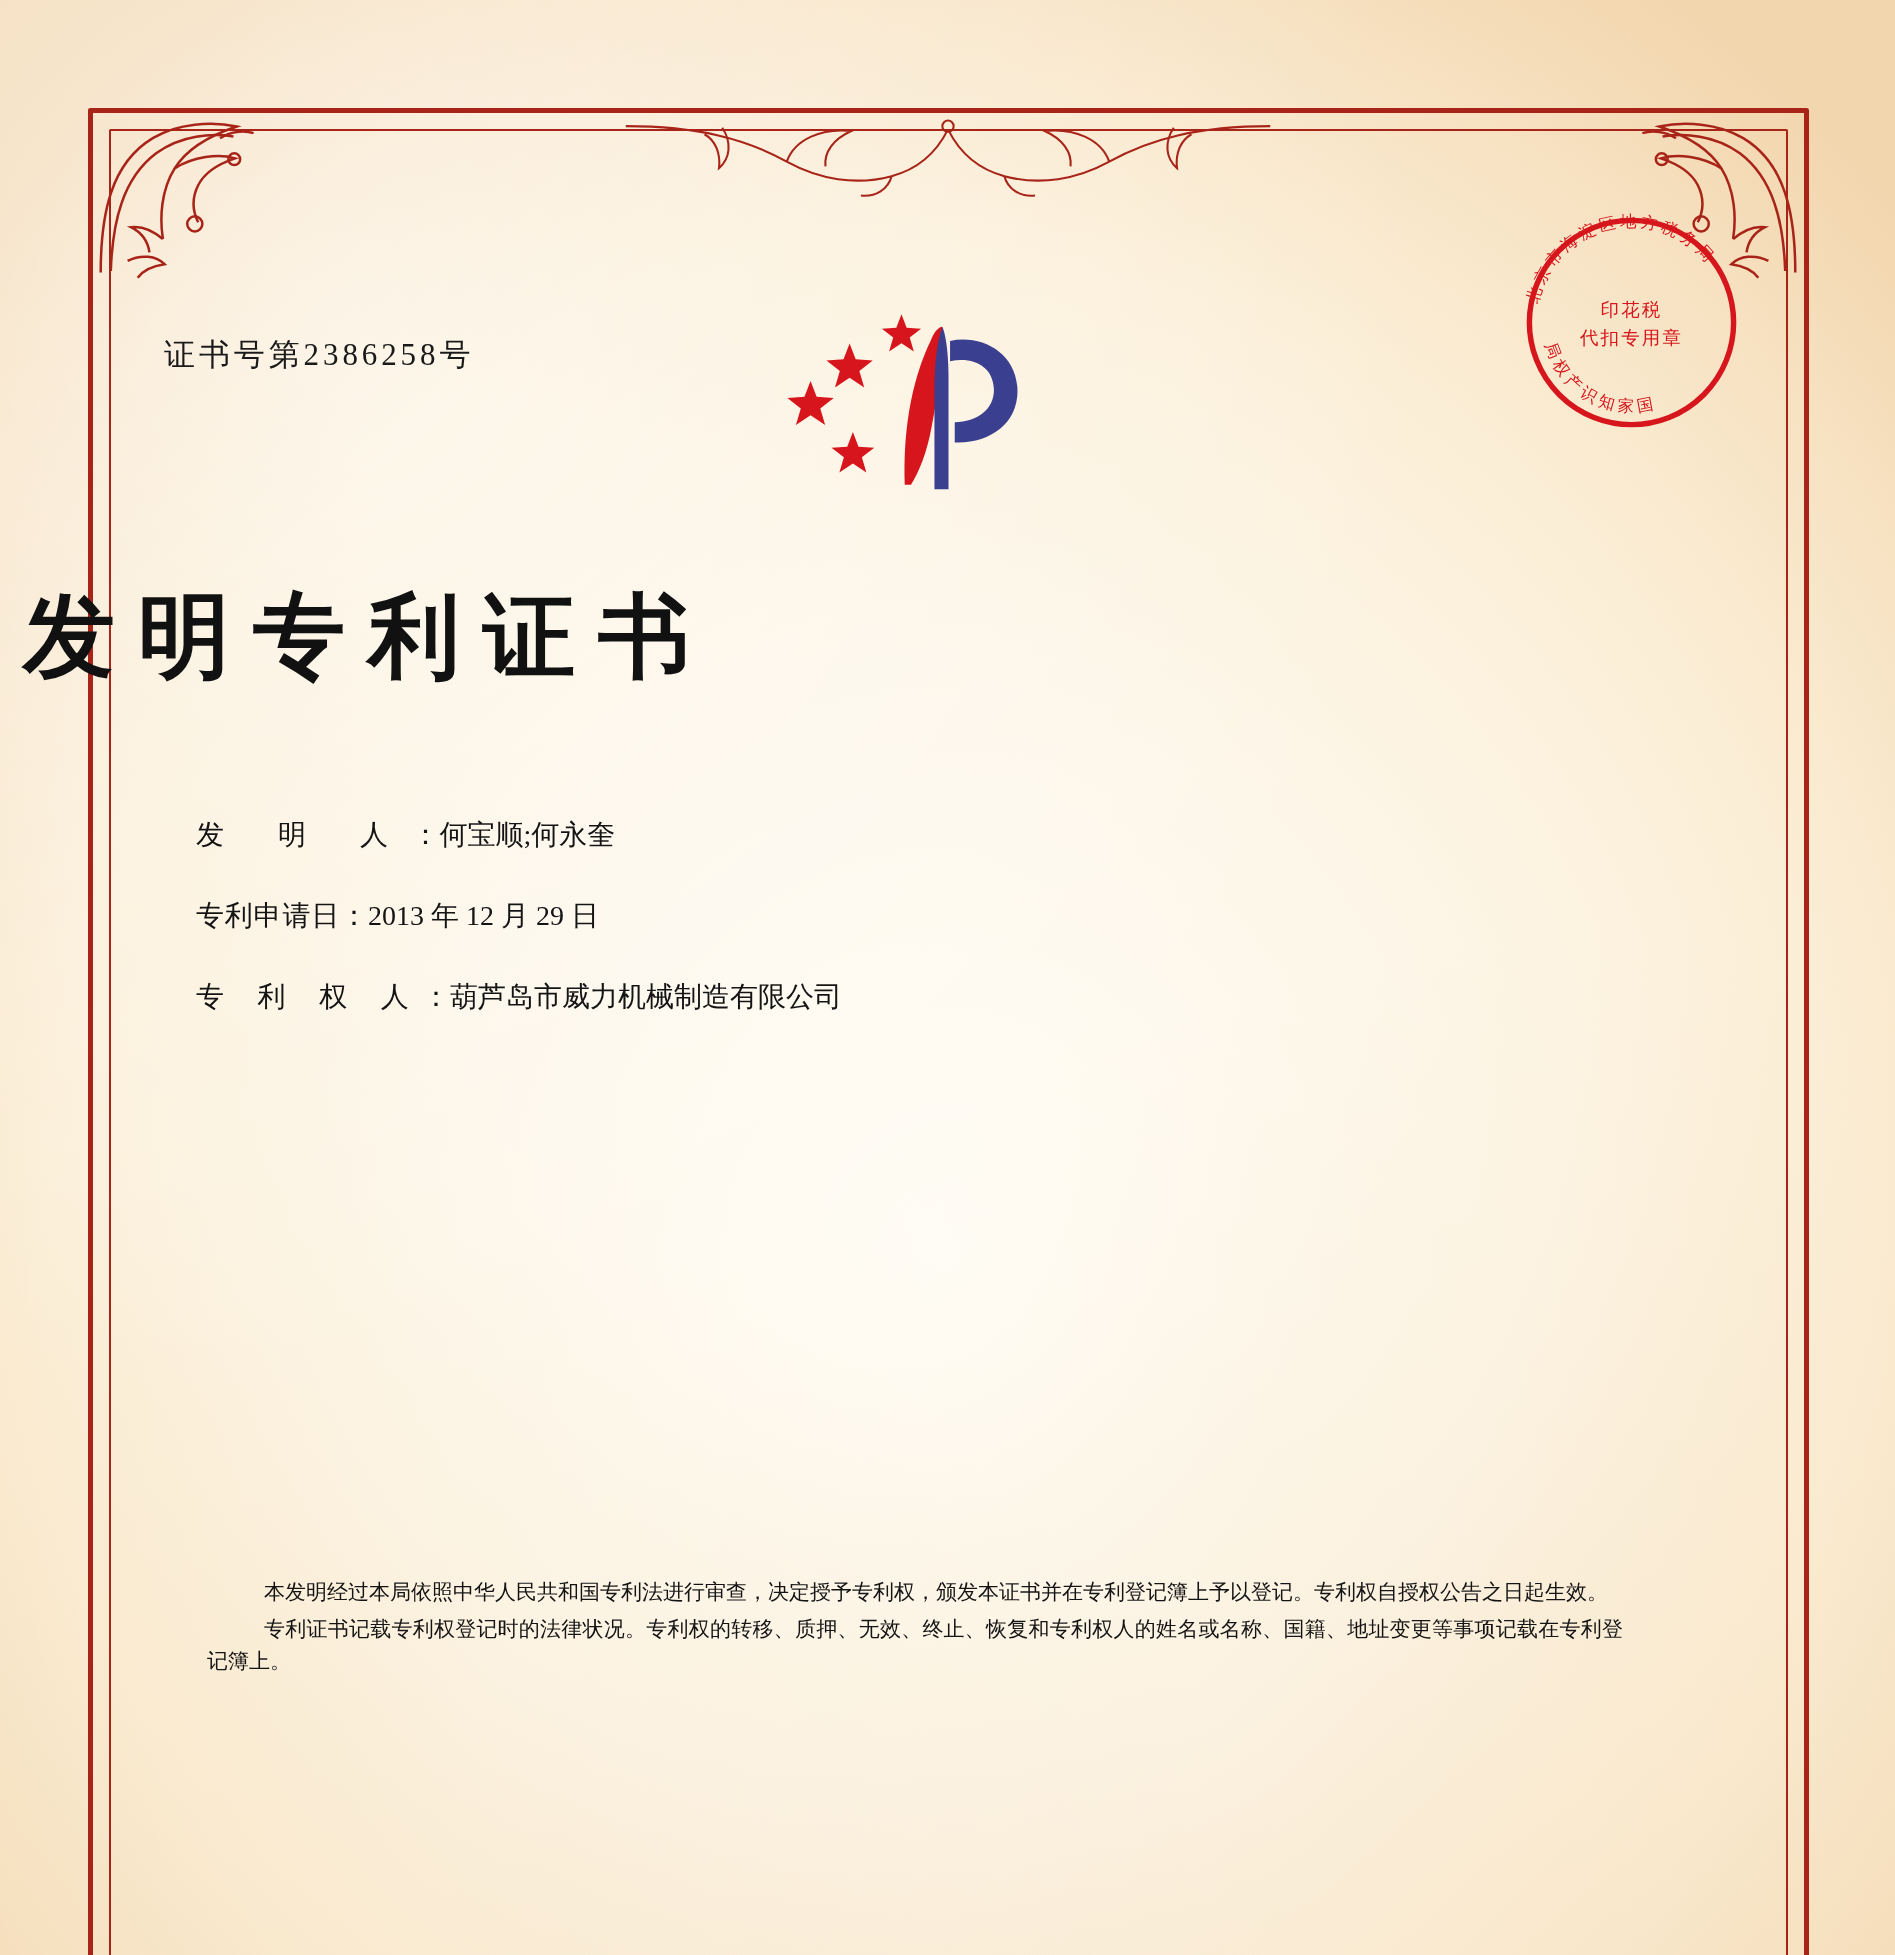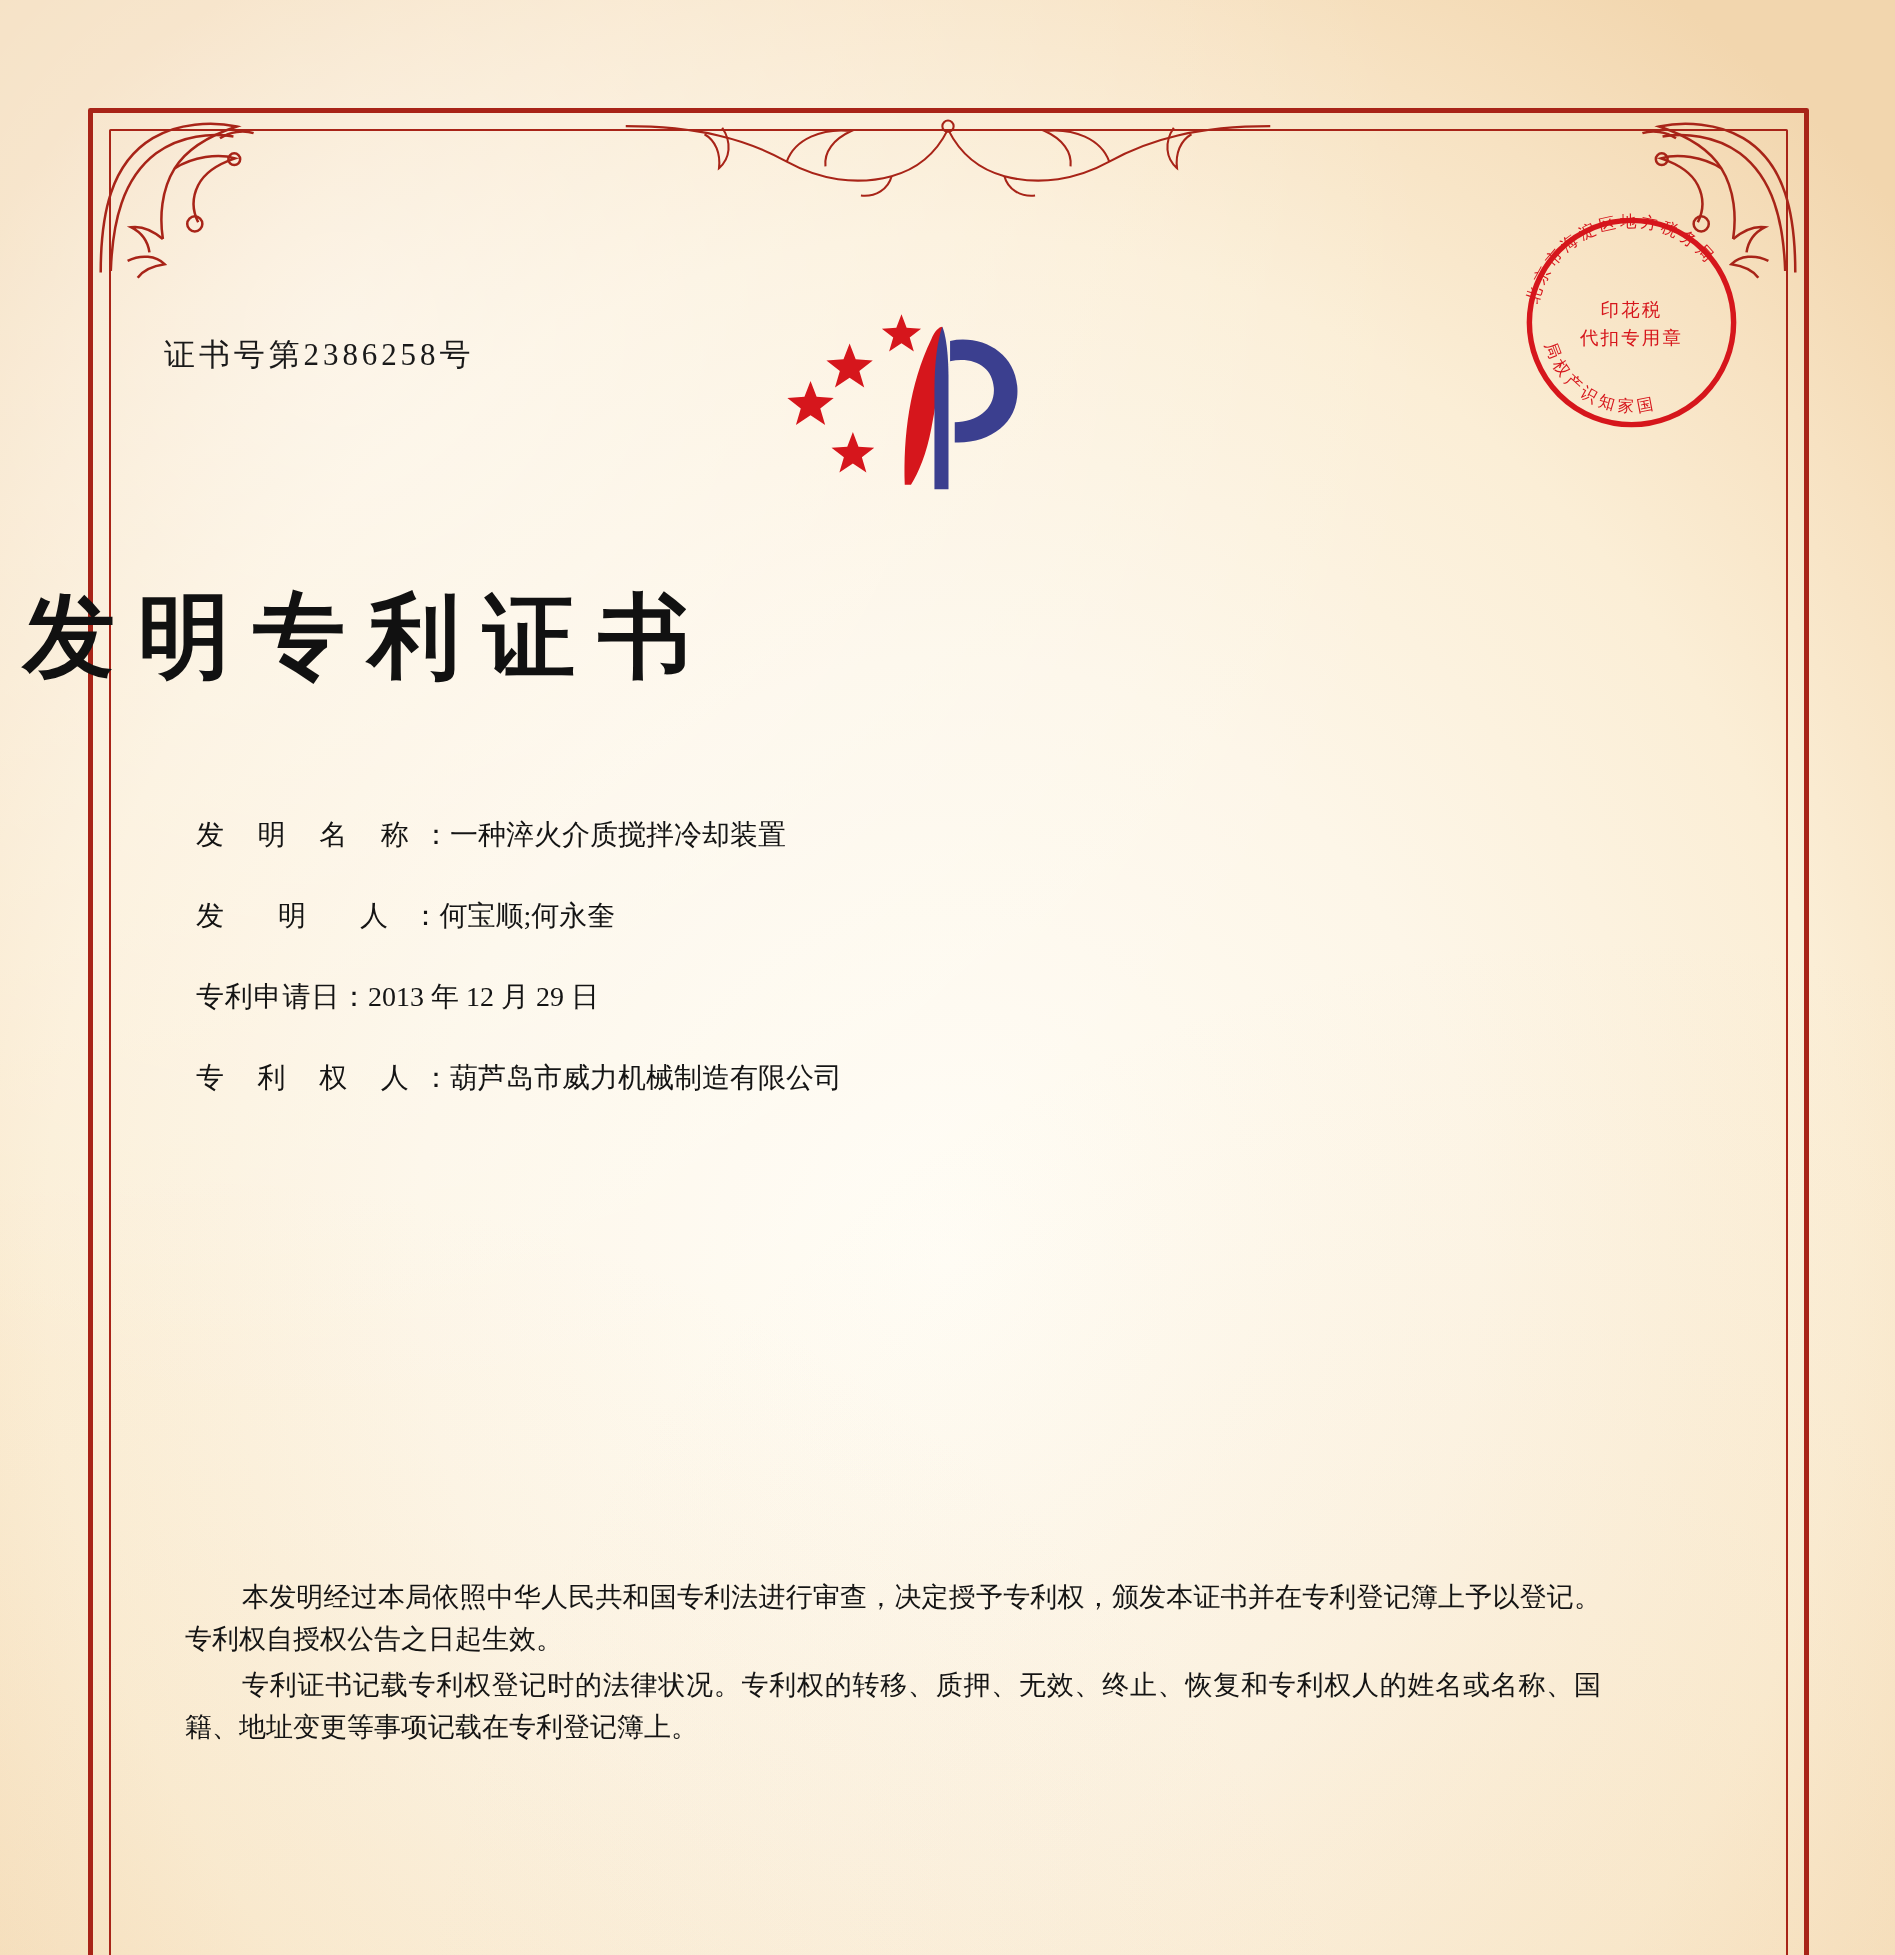--- a/index.html
+++ b/index.html
@@ -116,24 +116,24 @@
     color: #141414;
   }
   .field-label.sp4 { letter-spacing: 13.3px; }
   .field-label.sp6 { letter-spacing: 23.5px; }
   .field-label.tight { letter-spacing: 0.8px; }
   .field-value { color: #141414; }
 
   
   .body-text {
     position: absolute;
-    left: 185px;
+    left: 207px;
     top: 1576px;
     width: 1416px;
-    font-size: 27px;
+    font-size: 21px;
     line-height: 1.56;
     color: #141414;
     text-align: justify;
   }
   .body-text p {
     margin: 0 0 3.9px 0;
     text-indent: 57px;
   }
 
   
@@ -227,23 +227,20 @@
       </text>
       <text x="110" y="104" text-anchor="middle" font-size="17" fill="#d6161c" font-family="'DejaVu Serif',serif" letter-spacing="2">印花税</text>
       <text x="110" y="130" text-anchor="middle" font-size="17" fill="#d6161c" font-family="'DejaVu Serif',serif" letter-spacing="2">代扣专用章</text>
     </svg>
   </div>
 
   <div class="main-title">发明专利证书</div>
 
   <div class="fields">
 
-    <div class="field-row">
-      <span class="field-label sp4">发 明 名 称</span><span>：</span><span class="field-value">一种淬火介质搅拌冷却装置</span>
-    </div>
 
     <div class="field-row">
       <span class="field-label sp6">发 明 人</span><span>：</span><span class="field-value">何宝顺;何永奎</span>
     </div>
 
 
     <div class="field-row">
       <span class="field-label tight">专利申请日</span><span>：</span><span class="field-value">2013 年 12 月 29 日</span>
     </div>
 

